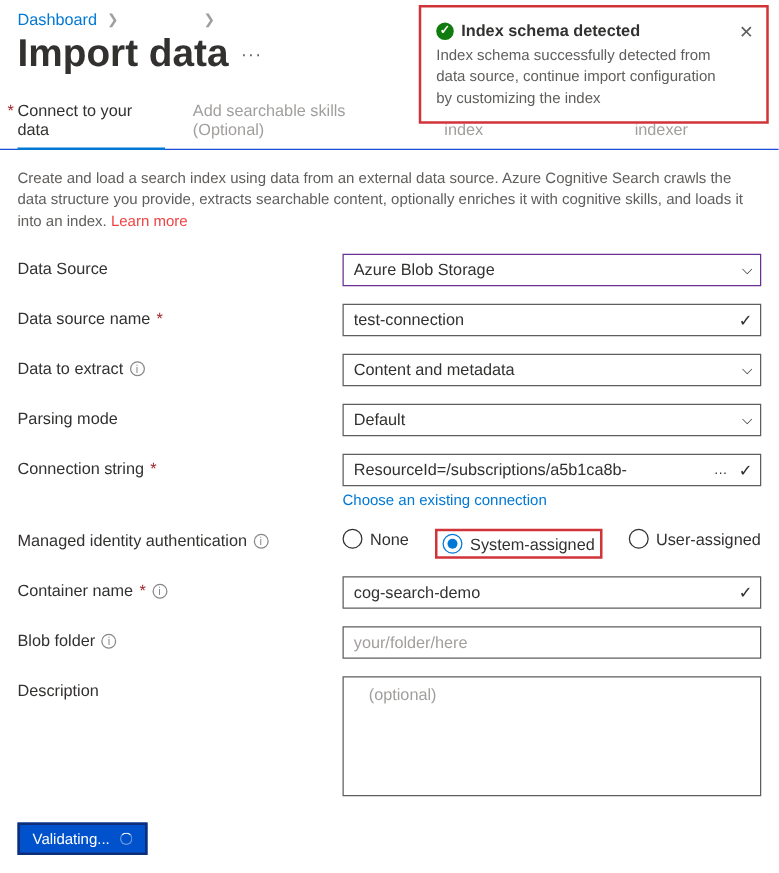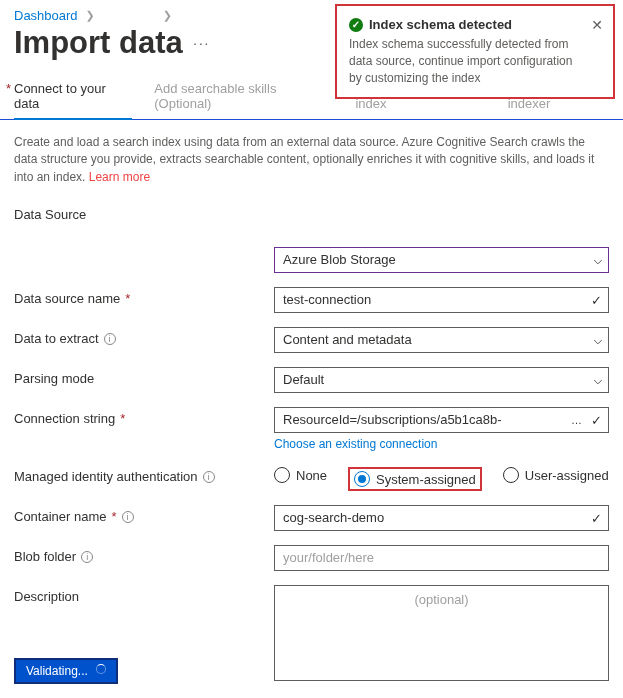--- a/index.html
+++ b/index.html
@@ -83,21 +83,21 @@
   .select, .input, .textarea {
     width: 100%;
     border: 1px solid #605e5c;
     background:#fff;
     font: inherit;
     color: #323130;
     height: 26px;
     padding: 0 24px 0 8px;
     position: relative;
   }
-  .select.purple { border-color:#6b2e91;margin-top:44px; }
+  .select.purple { border-color:#6b2e91; }
   .select .val { line-height:24px; }
   .caret {
     position:absolute; right:6px; top:50%; transform:translateY(-50%);
     font-size:11px; color:#323130;
   }
   .select { cursor:pointer; position:relative; }
   .select .check {
     position:absolute; right:6px; top:50%; transform:translateY(-50%);
     font-size:13px; color:#323130;
   }
@@ -112,41 +112,41 @@
     flex-shrink:0;
   }
   .radio.sel { border-color:#0078d4; }
   .radio.sel::after{
     content:""; width:8px; height:8px; background:#0078d4; border-radius:50%;
   }
   .radio-item{ display:flex; align-items:center; gap:6px; font-size:13px;}
   .hl-red { border:2px solid #d13438; padding:2px 4px; }
 
   .textarea {
-    height: 96px; padding:6px 8px; color:#a19f9d; resize:none;text-align:center;
+    height: 96px; padding:6px 20px; color:#a19f9d; resize:none;
   }
   .input.placeholder { color:#a19f9d; }
 
   .toast {
     position:absolute; top:4px; right:8px; width:280px;
     border:2px solid #d13438; background:#fff; padding:10px 30px 10px 12px;
     font-size:12px; line-height:1.4;
   }
   .toast-title{ font-weight:600; font-size:13px; display:flex; align-items:center; gap:6px;}
   .toast-body{ color:#605e5c; margin-top:2px;}
   .toast-close{ position:absolute; top:10px; right:10px; font-size:14px; cursor:pointer; color:#605e5c;}
   .ok-ic{
     width:14px; height:14px; border-radius:50%; background:#107c10;
     display:inline-flex; align-items:center; justify-content:center; color:#fff; font-size:10px;
   }
 
   .validating {
     position:absolute; left:14px; bottom:14px;
     border:2px solid #0f2e7a; background:#0052cc; color:#fff;
-    font-size:12px; padding:4px 10px; display:flex; gap:8px;
+    font-size:12px; padding:4px 10px; display:flex; align-items:center; gap:8px;
   }
   .spinner{
     width:10px; height:10px; border:1.5px solid rgba(255,255,255,.4);
     border-top-color:#fff; border-radius:50%;
   }
 </style>
 </head>
 <body>
 
 <div class="breadcrumb">

